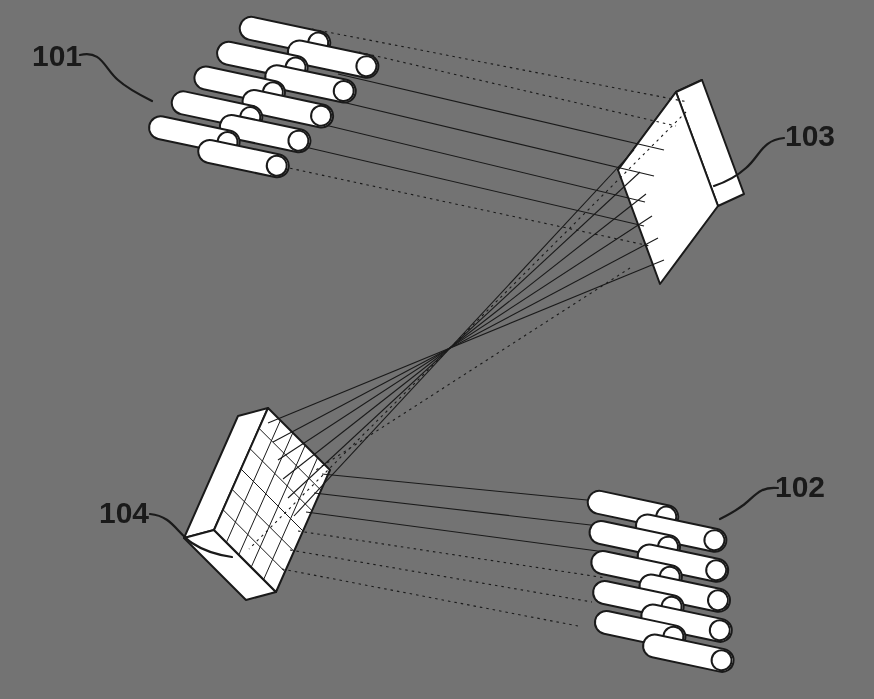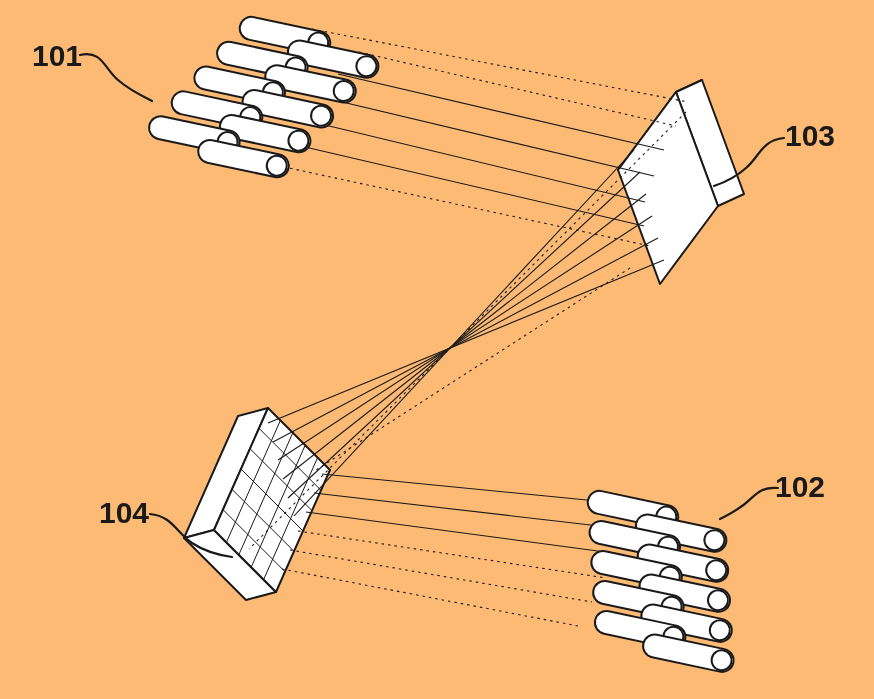--- a/index.html
+++ b/index.html
@@ -5,21 +5,21 @@
   html, body {
     margin: 0;
     padding: 0;
     background: #ffffff;
     font-family: "Liberation Sans", sans-serif;
   }
   .stage {
     position: relative;
     width: 874px;
     height: 699px;
-    background: #fdba74;
+    background: #737373;
     overflow: hidden;
   }
   svg { display: block; }
   .ink-shape    { stroke: #1a1a1a; fill: #ffffff; stroke-width: 2; stroke-linejoin: round; }
   .beam         { stroke: #1a1a1a; fill: none; stroke-width: 1.1; }
   .beam-dashed  { stroke: #1a1a1a; fill: none; stroke-width: 1.1; stroke-dasharray: 2.5 4; }
   .gridline     { stroke: #1a1a1a; fill: none; stroke-width: 1; }
   .leader       { stroke: #1a1a1a; fill: none; stroke-width: 2.2; stroke-linecap: round; }
   .ref-label {
     font-family: "Liberation Sans", sans-serif;

